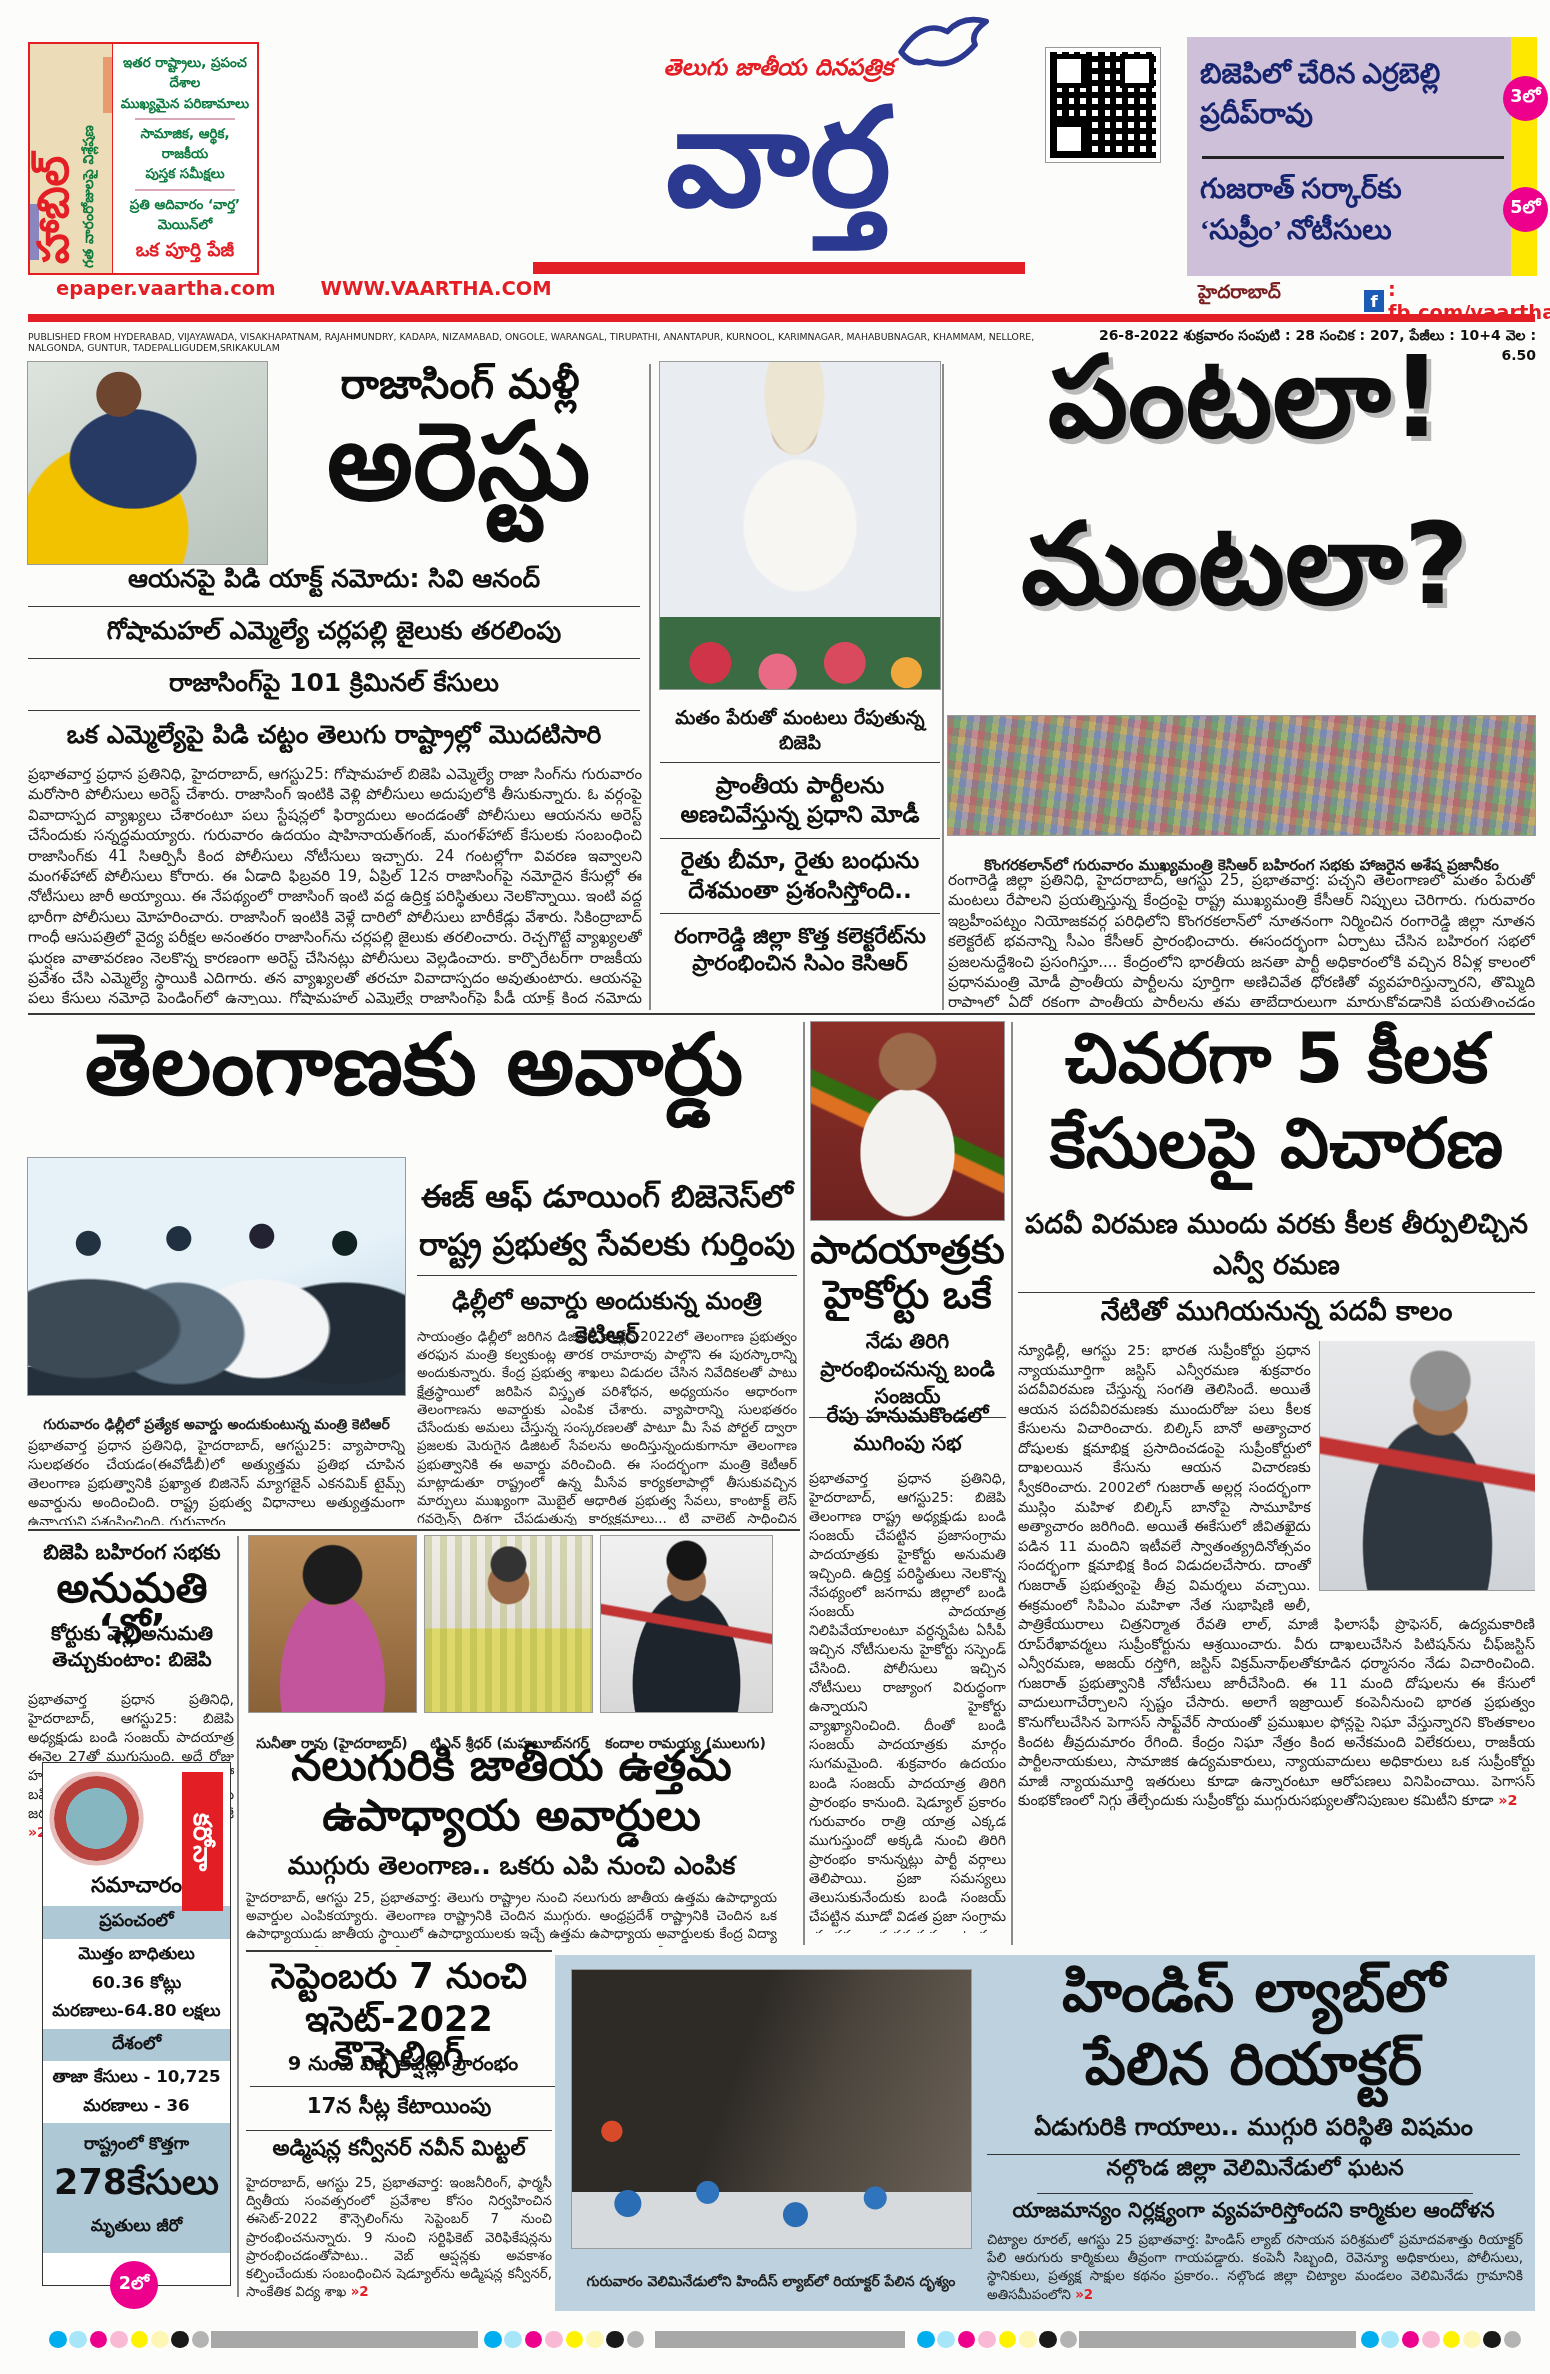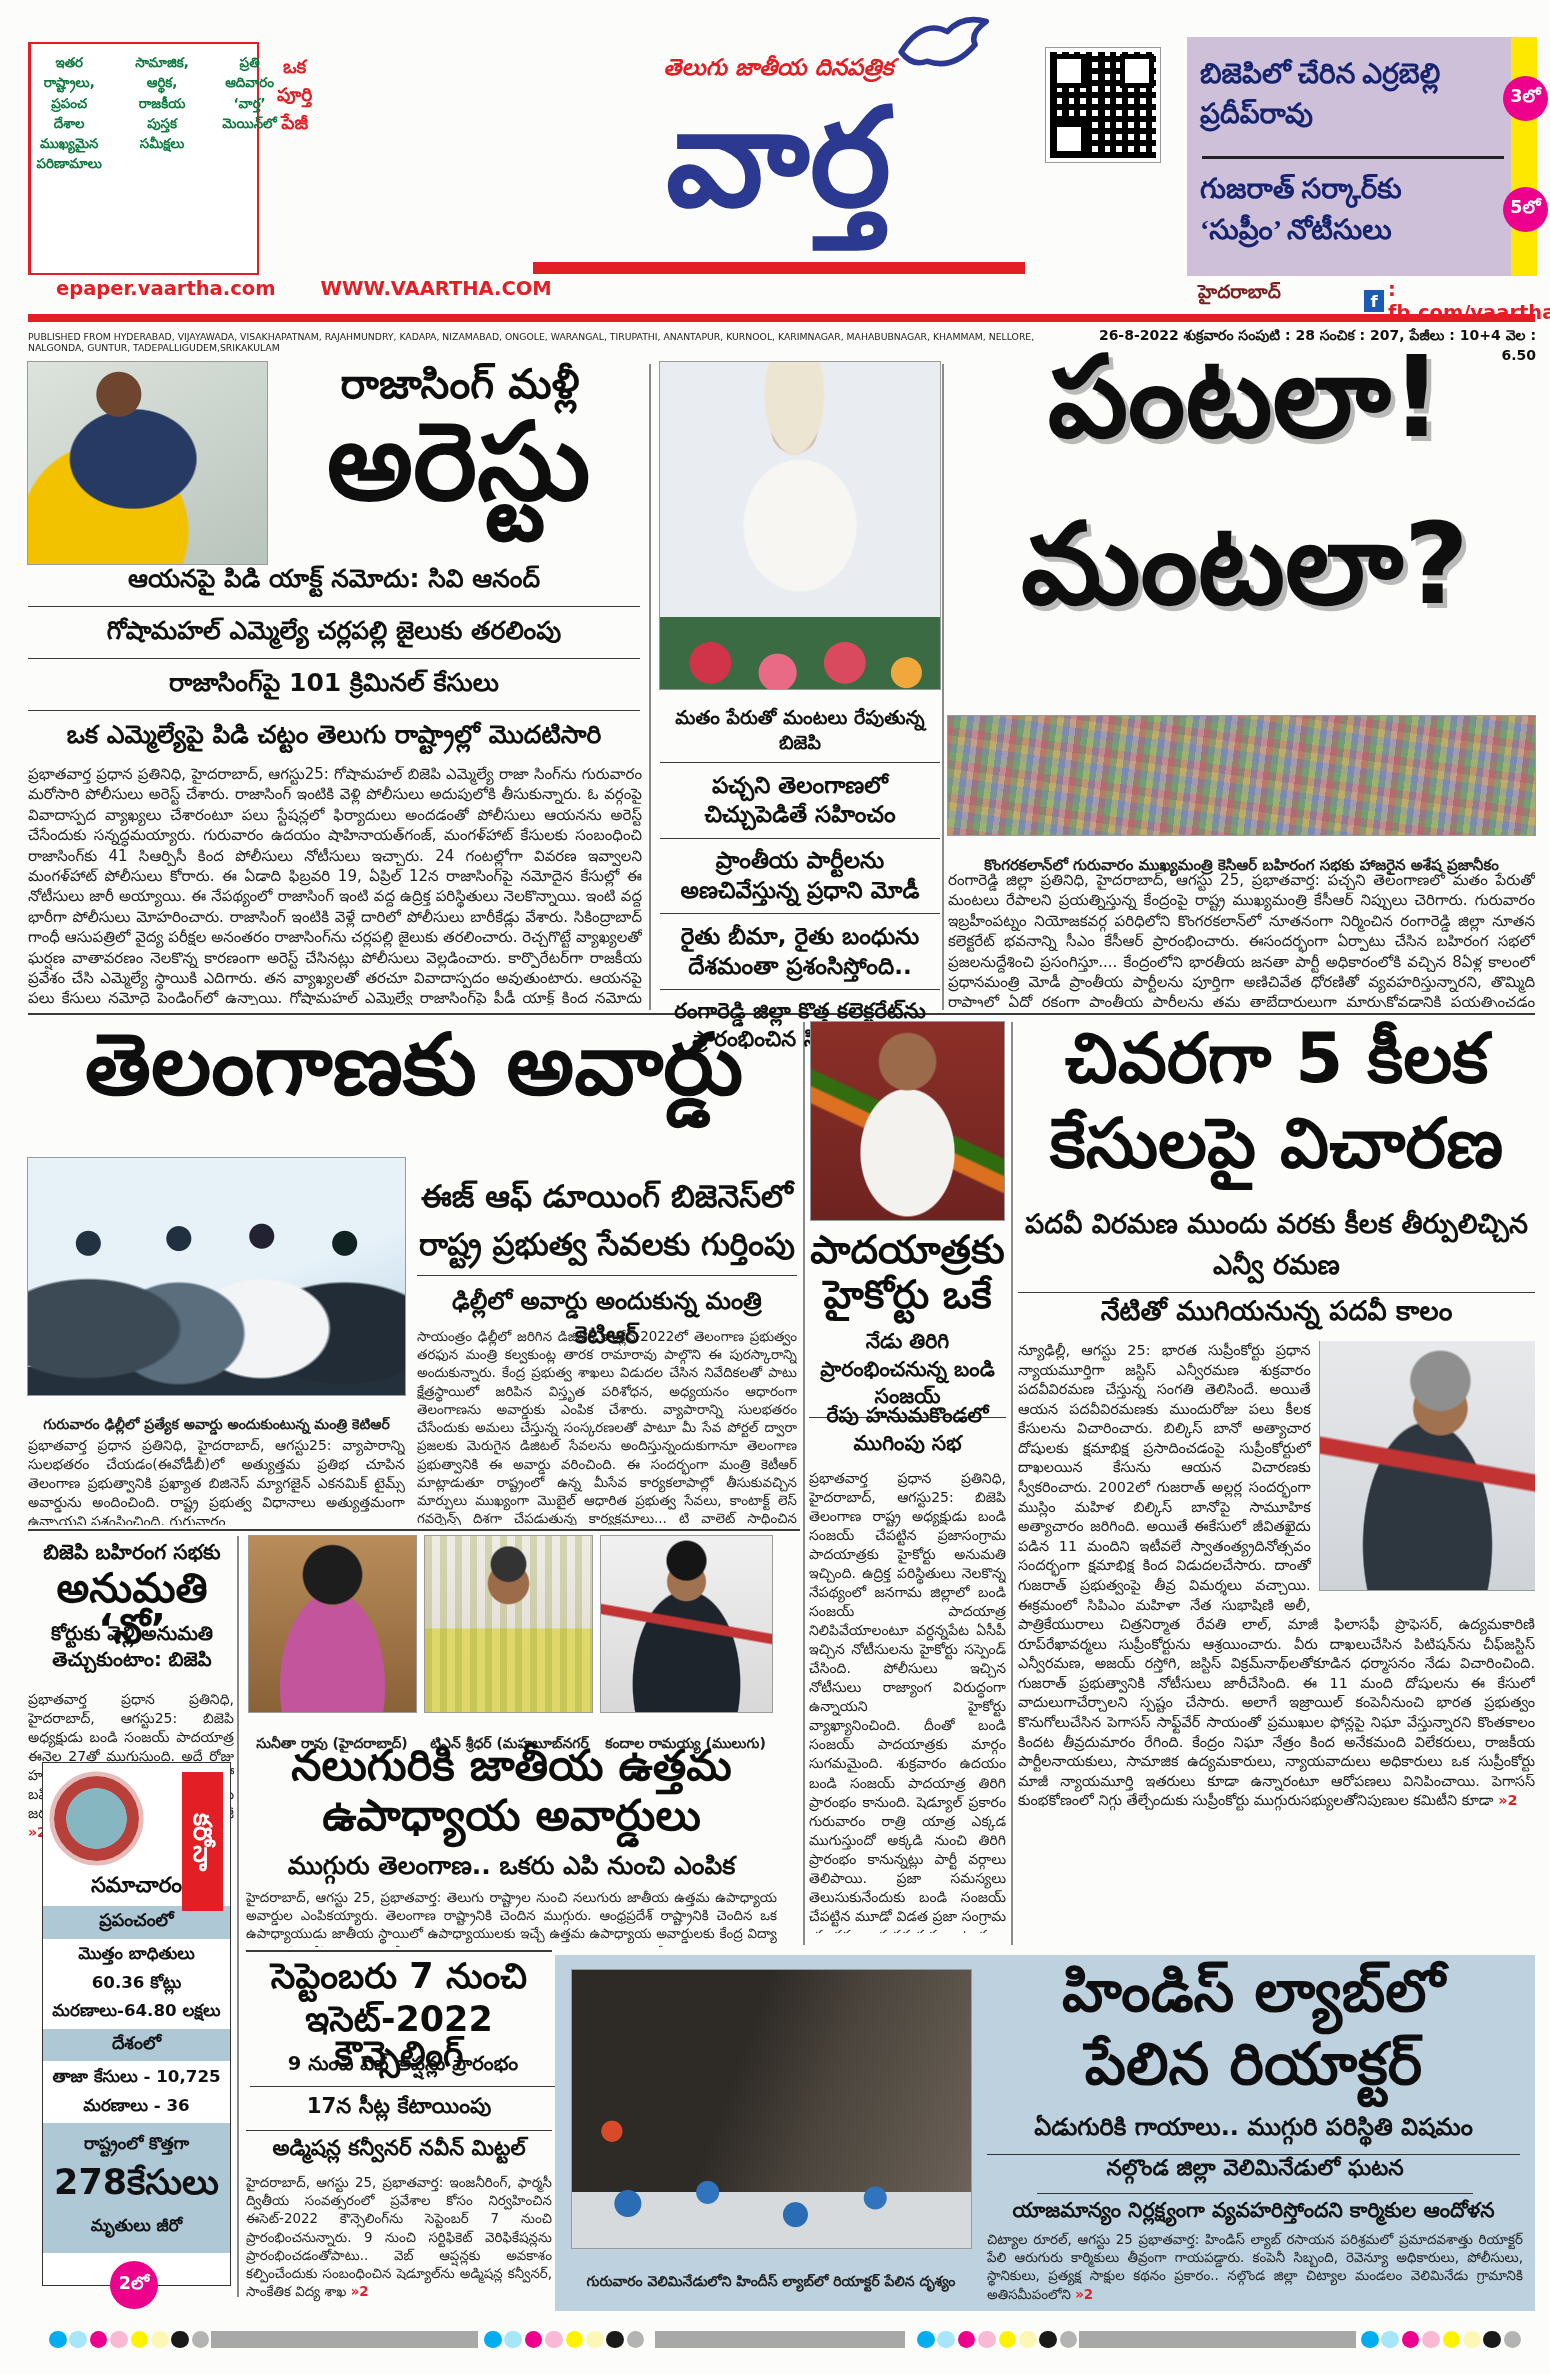--- a/index.html
+++ b/index.html
@@ -16,21 +16,21 @@
   .under{border-bottom:1.9px solid #3a3a3a;padding-bottom:6.5px;}
   
   #promo-box{left:28px;top:42px;width:227px;height:229px;border:2.8px solid #e31e24;background:#fff;display:flex;}
   #promo-strip{width:82px;background:#ecdcb8;position:relative;border-right:1.9px solid #e31e24;overflow:hidden;}
   #promo-vert{position:absolute;left:1.9px;top:7.4px;height:213px;writing-mode:vertical-rl;transform:rotate(180deg);
               font-size:43px;font-weight:900;color:#e31e24;line-height:1;}
   #promo-vert2{position:absolute;left:48px;top:5.6px;height:218px;writing-mode:vertical-rl;transform:rotate(180deg);
               font-size:14px;font-weight:700;color:#0c7a3e;}
   .promo-corner1{position:absolute;right:0;top:13px;width:9.3px;height:56px;background:#e89a70;}
   .promo-corner2{position:absolute;left:0;bottom:13px;width:9.3px;height:56px;background:#8a86c0;}
-  #promo-body{flex:1;padding:9.3px 5.6px;display:flex;flex-direction:row;justify-content:space-between;}
+  #promo-body{flex:1;padding:9.3px 5.6px;display:flex;flex-direction:column;justify-content:space-between;}
   .promo-green{color:#0c7a3e;font-weight:700;font-size:13.4px;text-align:center;line-height:1.5;}
   .promo-red{color:#e31e24;font-weight:700;font-size:13.4px;text-align:center;line-height:1.5;}
   .promo-div{height:1.9px;background:#d8a7b8;margin:3.7px 16.7px;}
   #epaper-row{left:56px;top:277px;width:501px;display:flex;gap:45px;}
   #epaper-row span{color:#e31e24;font-weight:900;font-size:19.5px;}
   #masthead-tag{left:519px;top:54px;width:519px;font-size:23px;font-weight:800;color:#e31e24;text-align:center;font-style:italic;}
   #masthead-logo{left:519px;top:72px;width:519px;font-size:137px;line-height:1.25;font-weight:900;color:#2b3990;text-align:center;height:186px;overflow:hidden;}
   #logo-bar{left:533px;top:262px;width:492px;height:12px;background:#e31e24;}
   #dove{left:890px;top:13px;}
   #qr{left:1046px;top:48px;width:106px;height:106px;background:#fff;border:4.6px solid #fff;outline:0.9px solid #999;
@@ -207,21 +207,20 @@
   <div class="abs subhead ctr under" style="left:28px;top:668px;width:612px;font-size:25px;">రాజాసింగ్‌పై 101 క్రిమినల్ కేసులు</div>
   <div class="abs subhead ctr" style="left:28px;top:720px;width:612px;font-size:25px;">ఒక ఎమ్మెల్యేపై పిడి చట్టం తెలుగు రాష్ట్రాల్లో మొదటిసారి</div>
   <div class="abs body-txt jst" style="left:28px;top:764px;width:614px;height:241px;">
     <span>ప్రభాతవార్త ప్రధాన ప్రతినిధి, హైదరాబాద్, ఆగస్టు25: గోషామహల్ బిజెపి ఎమ్మెల్యే రాజా సింగ్‌ను గురువారం మరోసారి పోలీసులు అరెస్ట్ చేశారు. రాజాసింగ్ ఇంటికి వెళ్లి పోలీసులు అదుపులోకి తీసుకున్నారు. ఓ వర్గంపై వివాదాస్పద వ్యాఖ్యలు చేశారంటూ పలు స్టేషన్లలో ఫిర్యాదులు అందడంతో పోలీసులు ఆయనను అరెస్ట్ చేసేందుకు సన్నద్ధమయ్యారు. గురువారం ఉదయం షాహినాయత్‌గంజ్, మంగళ్‌హాట్ కేసులకు సంబంధించి రాజాసింగ్‌కు 41 సిఆర్పిసీ కింద పోలీసులు నోటీసులు ఇచ్చారు. 24 గంటల్లోగా వివరణ ఇవ్వాలని మంగళ్‌హాట్ పోలీసులు కోరారు. ఈ ఏడాది ఫిబ్రవరి 19, ఏప్రిల్ 12న రాజాసింగ్‌పై నమోదైన కేసుల్లో ఈ నోటీసులు జారీ అయ్యాయి. ఈ నేపథ్యంలో రాజాసింగ్ ఇంటి వద్ద ఉద్రిక్త పరిస్థితులు నెలకొన్నాయి. ఇంటి వద్ద భారీగా పోలీసులు మోహరించారు. రాజాసింగ్ ఇంటికి వెళ్లే దారిలో పోలీసులు బారీకేడ్లు వేశారు. సికింద్రాబాద్ గాంధీ ఆసుపత్రిలో వైద్య పరీక్షల అనంతరం రాజాసింగ్‌ను చర్లపల్లి జైలుకు తరలించారు. రెచ్చగొట్టే వ్యాఖ్యలతో ఘర్షణ వాతావరణం నెలకొన్న కారణంగా అరెస్ట్ చేసినట్లు పోలీసులు వెల్లడించారు. కార్పొరేటర్‌గా రాజకీయ ప్రవేశం చేసి ఎమ్మెల్యే స్థాయికి ఎదిగారు. తన వ్యాఖ్యలతో తరచూ వివాదాస్పదం అవుతుంటారు. ఆయనపై పలు కేసులు నమోదై పెండింగ్‌లో ఉన్నాయి. గోషామహల్ ఎమ్మెల్యే రాజాసింగ్‌పై పీడీ యాక్ట్ కింద నమోదు చేసినట్లు హైదరాబాద్ పోలీస్ కమిషనర్ సివి ఆనంద్ వెల్లడించారు. ఆయనపై మంగళ్‌హాట్ పోలీస్ స్టేషన్ పరిధిలో రాజాసింగ్‌పై రౌడీషీట్ నమోదైందన్నారు. తరచు రెచ్చగొట్టే ప్రసంగాలు</span>
     
   </div>
 
   <div class="ph ph-kcr abs" style="left:660px;top:362px;width:280px;height:327px;"></div>
   <div class="abs" style="left:660px;top:698px;width:280px;">
     <div class="subhead ctr" style="font-size:19px;line-height:1.3;padding:7.4px 0;border-bottom:1.9px solid #3a3a3a;">మతం పేరుతో మంటలు రేపుతున్న బిజెపి</div>
-    <div class="subhead ctr" style="font-size:23px;line-height:1.3;padding:7.4px 0;border-bottom:1.9px solid #3a3a3a;">పచ్చని తెలంగాణలో చిచ్చుపెడితే సహించం</div>
     <div class="subhead ctr" style="font-size:23px;line-height:1.3;padding:7.4px 0;border-bottom:1.9px solid #3a3a3a;">ప్రాంతీయ పార్టీలను అణచివేస్తున్న ప్రధాని మోడీ</div>
     <div class="subhead ctr" style="font-size:23px;line-height:1.3;padding:7.4px 0;border-bottom:1.9px solid #3a3a3a;">రైతు బీమా, రైతు బంధును దేశమంతా ప్రశంసిస్తోంది..</div>
     <div class="subhead ctr" style="font-size:21.3px;line-height:1.3;padding:7.4px 0;">రంగారెడ్డి జిల్లా కొత్త కలెక్టరేట్‌ను ప్రారంభించిన సిఎం కెసిఆర్</div>
   </div>
   <div class="abs mega ctr shadowed" style="left:955px;top:341px;width:580px;font-size:113px;">పంటలా!</div>
   <div class="abs mega ctr shadowed" style="left:955px;top:508px;width:580px;font-size:113px;">మంటలా?</div>
   <div class="ph ph-crowd abs" style="left:948px;top:716px;width:587px;height:119px;"></div>
   <div class="abs caption" style="left:948px;top:840px;width:587px;">కొంగరకలాన్‌లో గురువారం ముఖ్యమంత్రి కెసిఆర్ బహిరంగ సభకు హాజరైన అశేష ప్రజానీకం</div>
   <div class="abs body-txt jst" style="left:948px;top:870px;width:587px;height:137px;">
     <span>రంగారెడ్డి జిల్లా ప్రతినిధి, హైదరాబాద్, ఆగస్టు 25, ప్రభాతవార్త: పచ్చని తెలంగాణలో మతం పేరుతో మంటలు రేపాలని ప్రయత్నిస్తున్న కేంద్రంపై రాష్ట్ర ముఖ్యమంత్రి కేసీఆర్ నిప్పులు చెరిగారు. గురువారం ఇబ్రహీంపట్నం నియోజకవర్గ పరిధిలోని కొంగరకలాన్‌లో నూతనంగా నిర్మించిన రంగారెడ్డి జిల్లా నూతన కలెక్టరేట్ భవనాన్ని సీఎం కేసీఆర్ ప్రారంభించారు. ఈసందర్భంగా ఏర్పాటు చేసిన బహిరంగ సభలో ప్రజలనుద్దేశించి ప్రసంగిస్తూ.... కేంద్రంలోని భారతీయ జనతా పార్టీ అధికారంలోకి వచ్చిన 8ఏళ్ల కాలంలో ప్రధానమంత్రి మోడీ ప్రాంతీయ పార్టీలను పూర్తిగా అణిచివేత ధోరణితో వ్యవహరిస్తున్నారని, తొమ్మిది రాష్ట్రాల్లో ఏదో రకంగా ప్రాంతీయ పార్టీలను తమ తాబేదారులుగా మార్చుకోవడానికి ప్రయత్నించడం సిగ్గుచేటన్నారు. తమిళనాడులో సీఎం స్టాలిన్ ప్రభుత్వాన్ని కూల్చడానికి ప్రయత్నించారని, అదేవిధంగా పశ్చిమ బెంగాల్‌లో మమతా బెనార్జీ ప్రభుత్వాన్ని, బీహార్‌లో నితీష్‌కుమార్ ప్రభుత్వాన్ని, గతమూడు నాలుగురోజుల్లో ఢిల్లీలో ఆమ్ఆద్మీ పార్టీ అరవింద్ కేజ్రీవాల్ పార్టీని</span>

